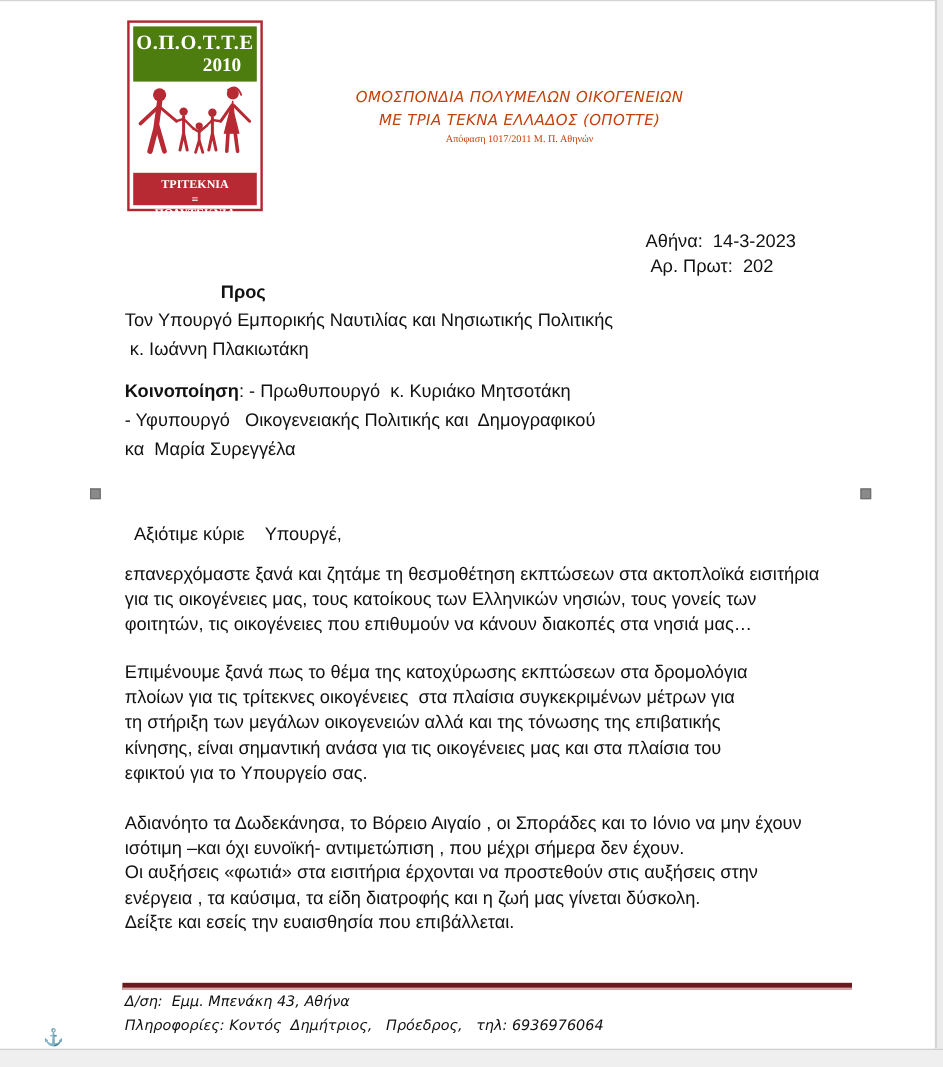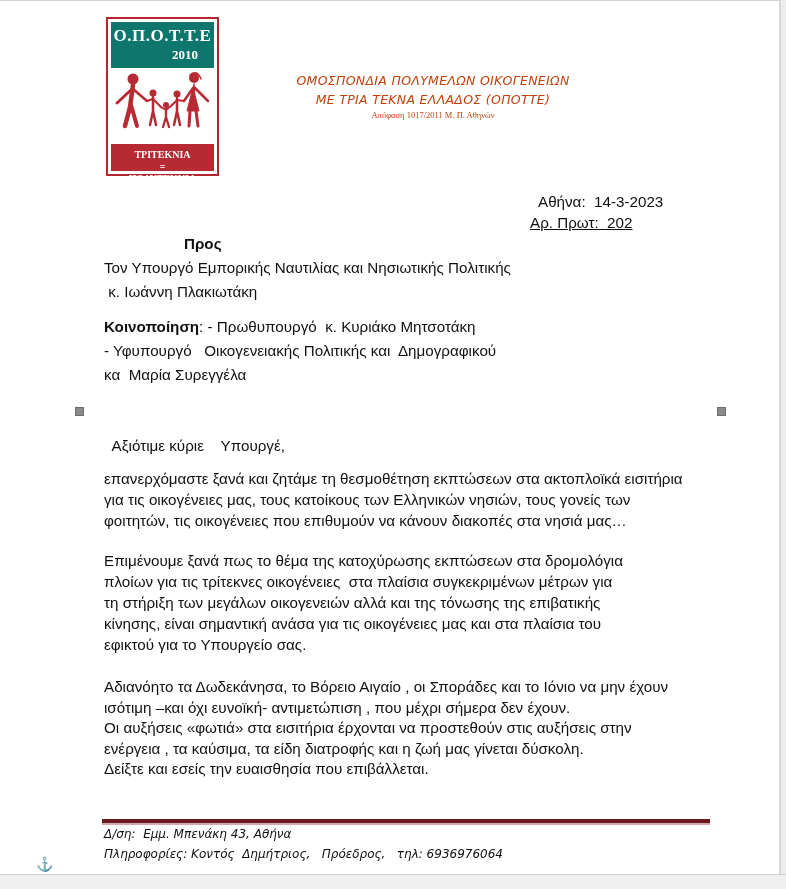--- a/index.html
+++ b/index.html
@@ -1,22 +1,22 @@
 <!DOCTYPE html>
 <html><head>
 <meta charset="utf-8">
 <style>
   html, body { margin:0; padding:0; }
   body { width:786px; height:889px; background:#ececec; position:relative; overflow:hidden; font-family:"Liberation Sans", sans-serif; }
   .page { position:absolute; left:0; top:0; width:781px; height:874px; background:#ffffff; border-top:1px solid #d4d4d4; border-right:2px solid #d6d6d6; box-sizing:border-box; overflow:hidden; }
   .bottom-bar { position:absolute; left:0; top:874px; width:786px; height:15px; background:#efefef; border-top:1px solid #cfcfcf; }
   .logo { position:absolute; left:106px; top:16px; width:113px; height:159px; border:2px solid #b5252f; box-sizing:border-box; background:#fff; }
-  .logo-top { position:absolute; left:3px; top:3px; right:3px; height:46px; background:#0f766e; color:#fff; text-align:center; font-family:"Liberation Serif", serif; font-weight:bold; }
+  .logo-top { position:absolute; left:3px; top:3px; right:3px; height:46px; background:#4d7c0f; color:#fff; text-align:center; font-family:"Liberation Serif", serif; font-weight:bold; }
   .logo-top .t1 { font-size:17px; line-height:22px; margin-top:3px; letter-spacing:0.5px; }
-  .logo-top .t2 { font-size:13px; line-height:15px;padding-left:45px; }
+  .logo-top .t2 { font-size:16px; line-height:15px;padding-left:45px; }
   .logo-fig { position:absolute; left:3px; top:52px; width:103px; height:58px; }
   .logo-bot { position:absolute; left:3px; bottom:3px; right:3px; height:27px; background:#b82a33; color:#fff; text-align:center; font-family:"Liberation Serif", serif; font-weight:bold; font-size:10px; line-height:12px; padding-top:5px; box-sizing:border-box; }
   .org { position:absolute; left:288px; top:70px; width:290px; text-align:center; font-family:"DejaVu Sans", sans-serif; font-style:italic; color:#c2410c; }
   .org .l1 { font-size:12.5px; line-height:19px; letter-spacing:0.3px; }
   .org .l2 { font-size:12.5px; line-height:19px; letter-spacing:0.3px; }
   .org .l3 { font-family:"Liberation Serif", serif; font-style:normal; font-size:8.5px; line-height:12px; }
   .txt { position:absolute; font-family:"Liberation Sans", sans-serif; font-size:15.2px; color:#111; white-space:pre; }
   .b { font-weight:bold; }
   .marker { position:absolute; width:7px; height:7px; background:#8a8a8a; border:1px solid #6e6e6e; }
   .rule { position:absolute; left:102px; top:818px; width:608px; height:4px; background:#6b1a1f; border-bottom:2px solid #d7a9ab; }
@@ -69,21 +69,21 @@
     </div>
   </div>
 
   <div class="org">
     <div class="l1">ΟΜΟΣΠΟΝΔΙΑ ΠΟΛΥΜΕΛΩΝ ΟΙΚΟΓΕΝΕΙΩΝ</div>
     <div class="l2">ΜΕ ΤΡΙΑ ΤΕΚΝΑ ΕΛΛΑΔΟΣ (ΟΠΟΤΤΕ)</div>
     <div class="l3">Απόφαση  1017/2011  Μ. Π. Αθηνών</div>
   </div>
 
   <div class="txt" style="left:538px; top:192px;">Αθήνα:  14-3-2023</div>
-  <div class="txt" style="left:530px; top:213px;text-decoration:underline;">Αρ. Πρωτ:  202</div>
+  <div class="txt" style="left:542px; top:213px;">Αρ. Πρωτ:  202</div>
 
   <div class="txt b" style="left:184px; top:234px;">Προς</div>
   <div class="txt" style="left:104px; top:258px;">Τον Υπουργό Εμπορικής Ναυτιλίας και Νησιωτικής Πολιτικής</div>
   <div class="txt" style="left:104px; top:282px;"> κ. Ιωάννη Πλακιωτάκη</div>
 
   <div class="txt" style="left:104px; top:317px;"><span class="b">Κοινοποίηση</span><span>: - Πρωθυπουργό  κ. Κυριάκο Μητσοτάκη</span></div>
   <div class="txt" style="left:104px; top:341px;">- Υφυπουργό   Οικογενειακής Πολιτικής και  Δημογραφικού</div>
   <div class="txt" style="left:104px; top:365px;">κα  Μαρία Συρεγγέλα</div>
 
   <div class="marker" style="left:75px; top:406px;"></div>

